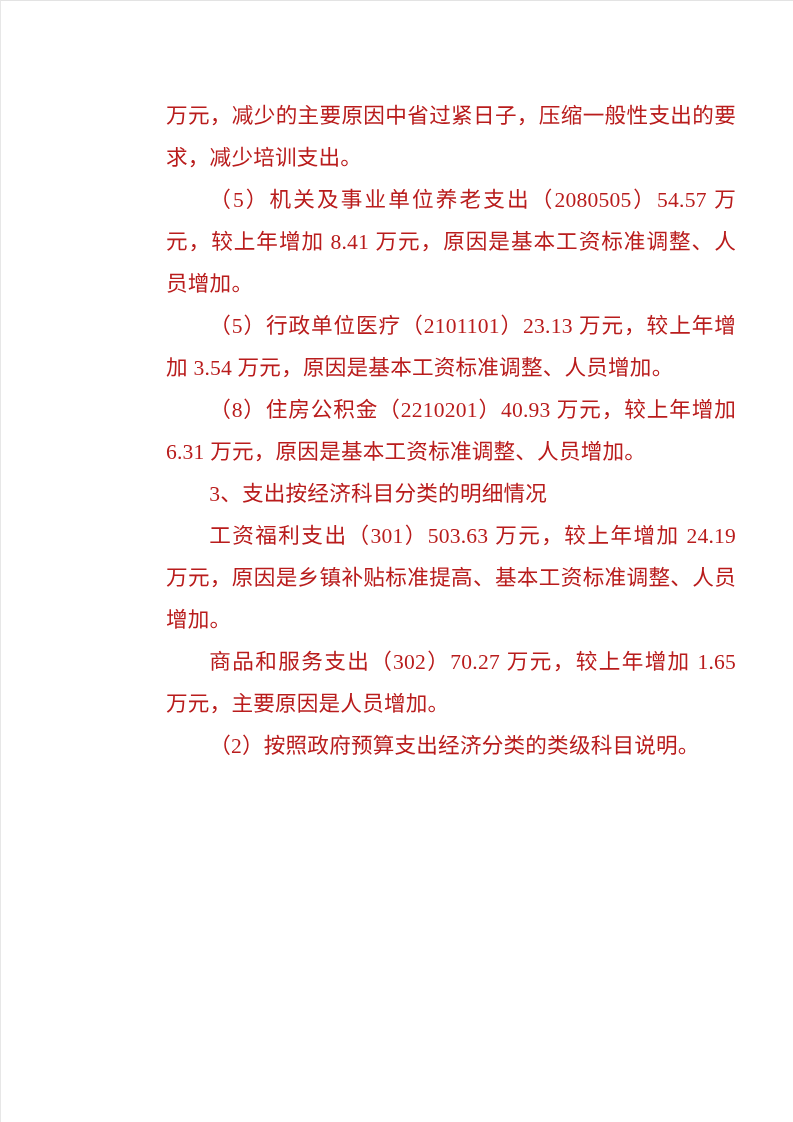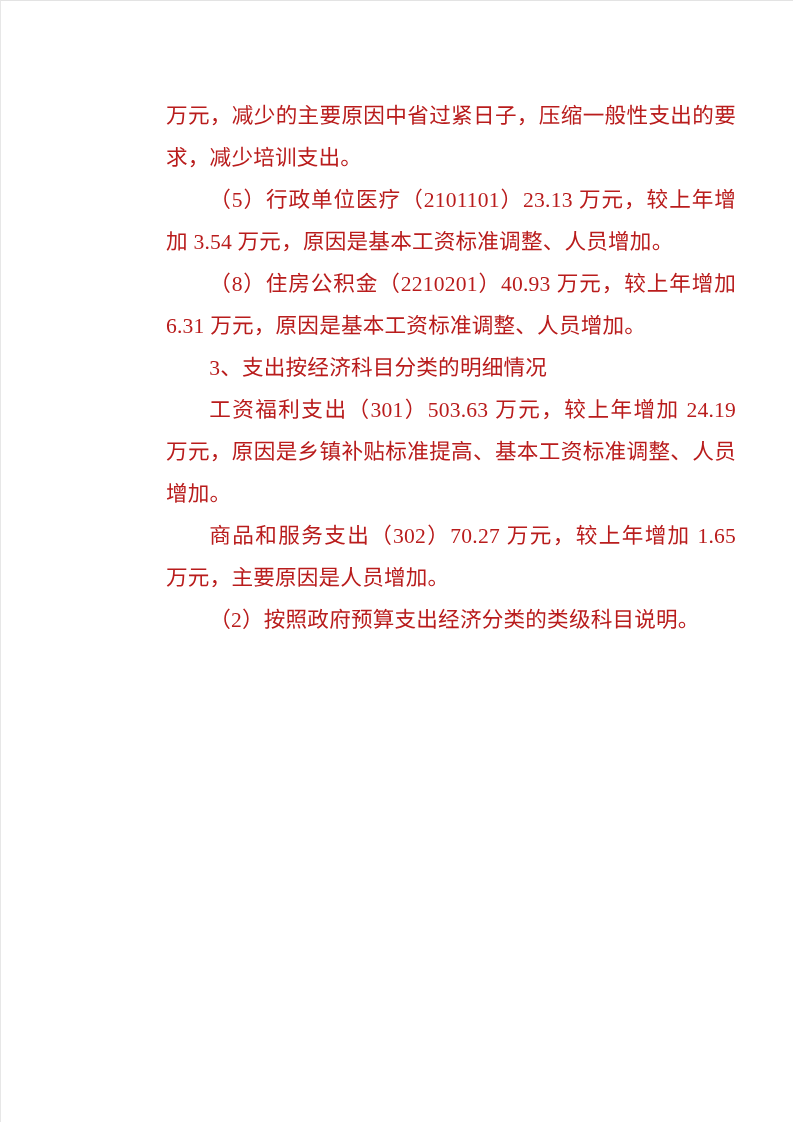--- a/index.html
+++ b/index.html
@@ -38,20 +38,21 @@
   .para.no-indent {
     text-indent: 0;
   }
 </style>
 </head>
 <body>
 
 <div class="page">
   <div class="content">
     <p class="para no-indent">万元，减少的主要原因中省过紧日子，压缩一般性支出的要求，减少培训支出。</p>
+    <p class="para">（5）机关及事业单位养老支出（2080505）54.57 万元，较上年增加 8.41 万元，原因是基本工资标准调整、人员增加。</p>
     <p class="para">（5）行政单位医疗（2101101）23.13 万元，较上年增加 3.54 万元，原因是基本工资标准调整、人员增加。</p>
     <p class="para">（8）住房公积金（2210201）40.93 万元，较上年增加 6.31 万元，原因是基本工资标准调整、人员增加。</p>
     <p class="para">3、支出按经济科目分类的明细情况</p>
     <p class="para">工资福利支出（301）503.63 万元，较上年增加 24.19 万元，原因是乡镇补贴标准提高、基本工资标准调整、人员增加。</p>
     <p class="para">商品和服务支出（302）70.27 万元，较上年增加 1.65 万元，主要原因是人员增加。</p>
     <p class="para">（2）按照政府预算支出经济分类的类级科目说明。</p>
   </div>
 </div>
 
 </body></html>

